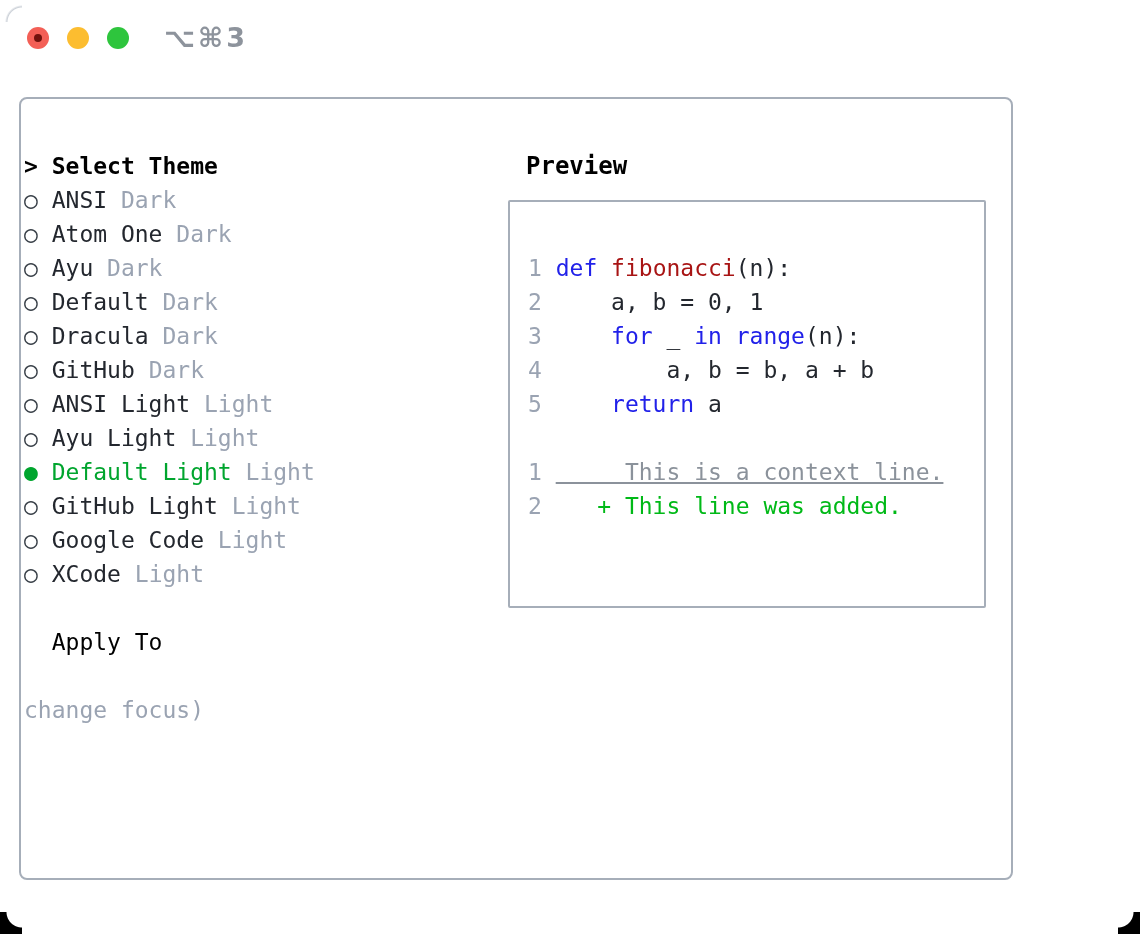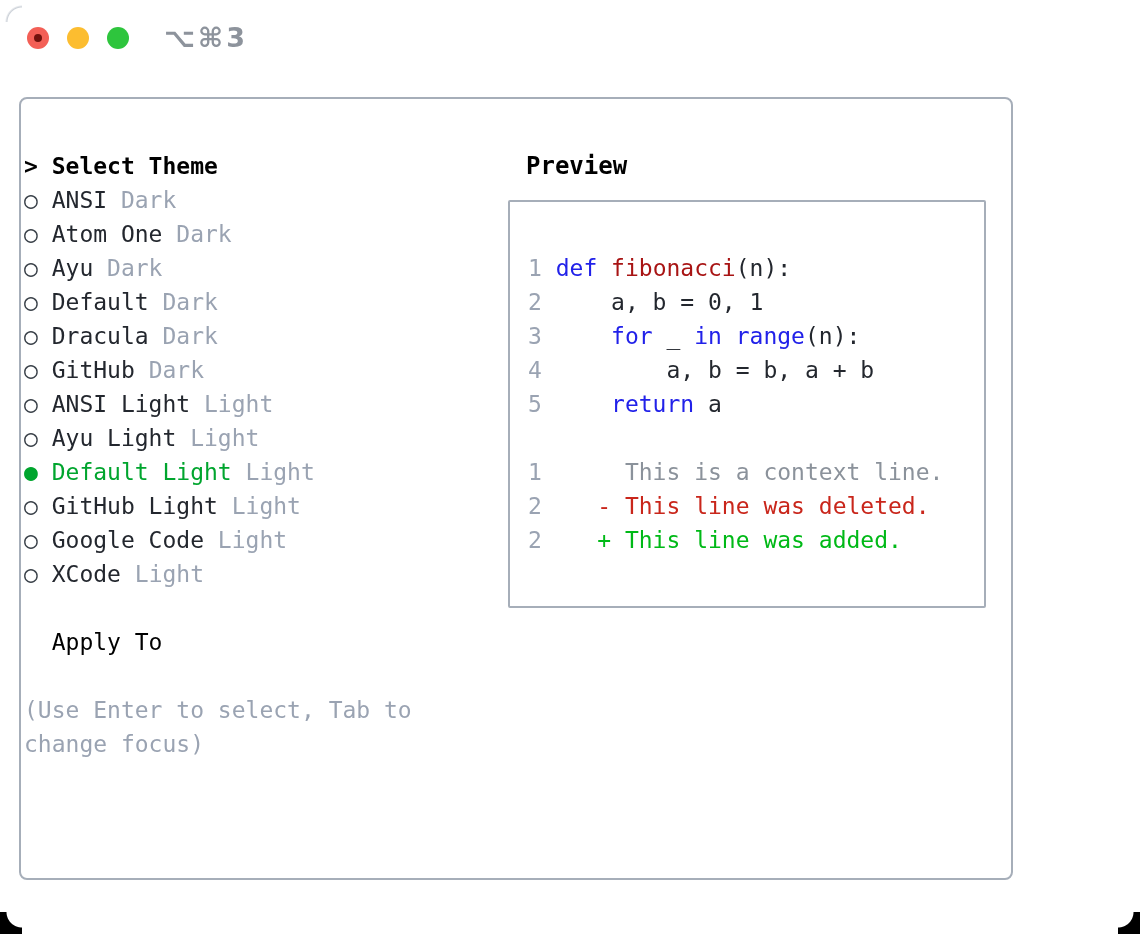--- a/index.html
+++ b/index.html
@@ -53,21 +53,21 @@
   .preview-box{
     position:absolute;left:508px;top:200px;width:478px;height:408px;
     border:2px solid var(--border);border-radius:2px;box-sizing:border-box;background:#fff;
   }
   .preview-code{position:absolute;left:528px;top:251px;font-size:23px;line-height:34px;color:var(--text);}
   .pline{white-space:pre;min-height:34px;}
   .ln{display:inline-block;width:2ch;color:var(--linenum);}
   .pl{color:var(--text);}
   .kw{color:var(--keyword-blue);text-align:center;}
   .fn{color:var(--function-red);}
-  .ctx{color:var(--context);}
+  .ctx{color:var(--context);text-decoration:underline;}
   .del{color:var(--deleted-red);}
   .add{color:var(--added-green);margin-top:40px;}
 </style>
 </head>
 <body>
 
 <div class="window">
   <div class="corner tl"></div>
 
   <div class="traffic">
@@ -92,34 +92,32 @@
         <div class="line"><span class="mk">○</span><span class="nm">Ayu Light</span><span class="variant">Light</span></div>
         <div class="line"><span class="mk on">●</span><span class="nm on">Default Light</span><span class="variant">Light</span></div>
         <div class="line"><span class="mk">○</span><span class="nm">GitHub Light</span><span class="variant">Light</span></div>
         <div class="line"><span class="mk">○</span><span class="nm">Google Code</span><span class="variant">Light</span></div>
         <div class="line"><span class="mk">○</span><span class="nm">XCode</span><span class="variant">Light</span></div>
       </div>
       <div class="line blank"></div>
       <div class="line"><span class="hdr2">Apply To</span></div>
       <div class="line blank"></div>
       <div id="hint-lines">
-        <div class="line mut">(Use Enter to select, Tab to</div>
         <div class="line mut">change focus)</div>
       </div>
     </div>
 
   <div class="preview-title">Preview</div>
   <div class="preview-box"></div>
   <div class="preview-code">
       <div class="pline"><span class="ln">1</span><span class="kw">def</span><span class="pl"> </span><span class="fn">fibonacci</span><span class="pl">(n):</span></div>
       <div class="pline"><span class="ln">2</span><span class="pl">    a, b = 0, 1</span></div>
       <div class="pline"><span class="ln">3</span><span class="pl">    </span><span class="kw">for</span><span class="pl"> _ </span><span class="kw">in</span><span class="pl"> </span><span class="kw">range</span><span class="pl">(n):</span></div>
       <div class="pline"><span class="ln">4</span><span class="pl">        a, b = b, a + b</span></div>
       <div class="pline"><span class="ln">5</span><span class="pl">    </span><span class="kw">return</span><span class="pl"> a</span></div>
       <div class="pline"><span class="ln"></span></div>
       <div class="pline"><span class="ln">1</span><span class="ctx">     This is a context line.</span></div>
-      <div class="pline"><span class="ln">2</span><span class="del">   - This line was deleted.</span></div>
       <div class="pline"><span class="ln">2</span><span class="add">   + This line was added.</span></div>
     </div>
 
   <div class="corner bl"></div>
   <div class="corner br"></div>
 </div>
 
 </body></html>

